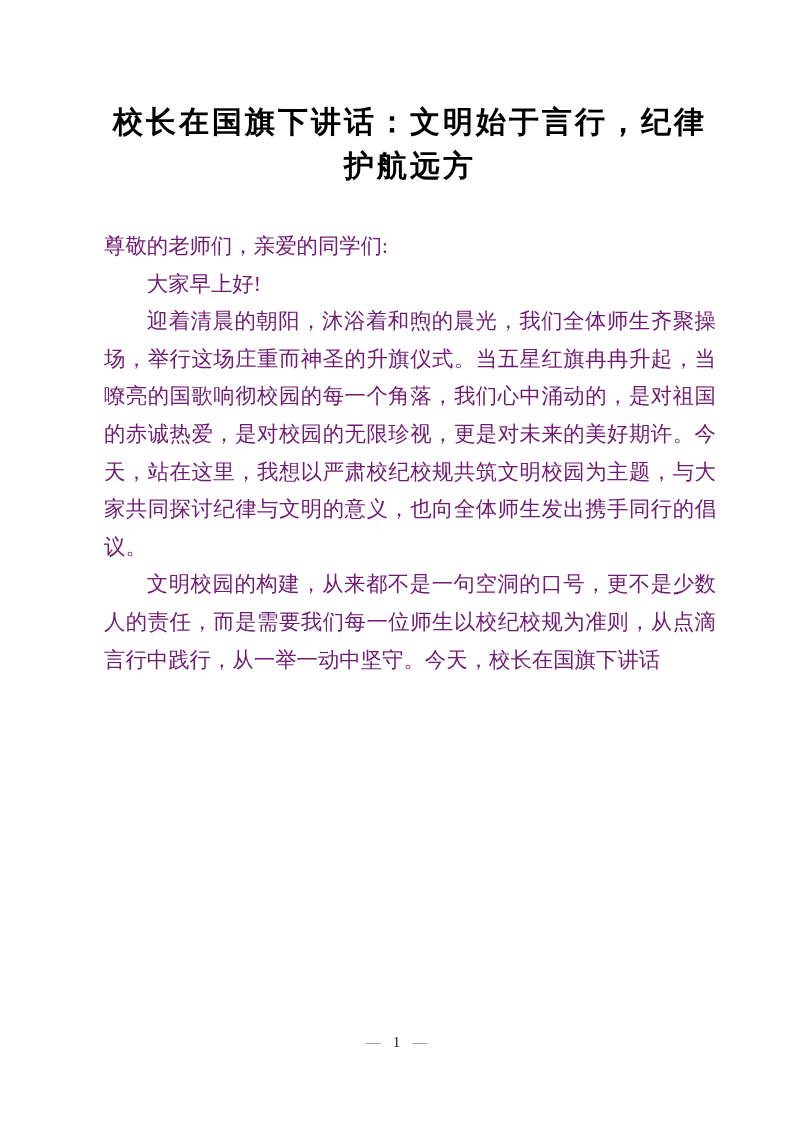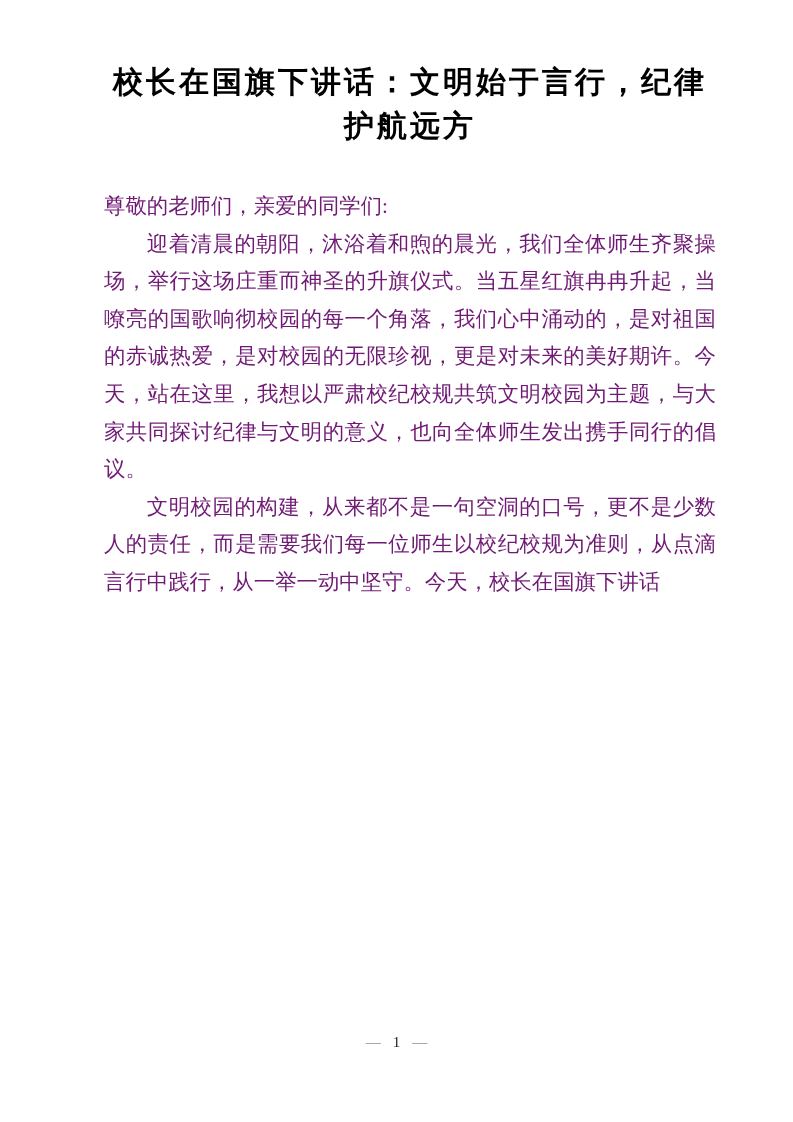--- a/index.html
+++ b/index.html
@@ -16,21 +16,21 @@
     color: #1f1f1f;
   }
   .content {
     position: absolute;
     left: 104px;
     top: 0;
     width: 612px;
   }
   .doc-title {
     margin: 0;
-    padding-top: 60px;
+    padding-top: 100px;
     font-family: "Liberation Sans", sans-serif;
     font-weight: 700;
     font-size: 30px;
     line-height: 44px;
     letter-spacing: 3px;
     text-align: center;
     color: #000000;
   }
   .body-text {
     margin-top: 40px;
@@ -70,20 +70,21 @@
   }
 </style>
 </head>
 <body>
 
 <div class="page">
   <div class="content">
     <h1 class="doc-title">校长在国旗下讲话：文明始于言行，纪律护航远方</h1>
     <div class="body-text">
       <p class="para">尊敬的老师们，亲爱的同学们:</p>
+      <p class="para indent">大家早上好!</p>
       <p class="para indent">迎着清晨的朝阳，沐浴着和煦的晨光，我们全体师生齐聚操场，举行这场庄重而神圣的升旗仪式。当五星红旗冉冉升起，当嘹亮的国歌响彻校园的每一个角落，我们心中涌动的，是对祖国的赤诚热爱，是对校园的无限珍视，更是对未来的美好期许。今天，站在这里，我想以严肃校纪校规共筑文明校园为主题，与大家共同探讨纪律与文明的意义，也向全体师生发出携手同行的倡议。</p>
       <p class="para indent">文明校园的构建，从来都不是一句空洞的口号，更不是少数人的责任，而是需要我们每一位师生以校纪校规为准则，从点滴言行中践行，从一举一动中坚守。今天，校长在国旗下讲话</p>
     </div>
   </div>
   <div class="page-footer">
     <span class="footer-dash">—</span><span class="footer-num">1</span><span class="footer-dash">—</span>
   </div>
 </div>
 
 </body></html>

